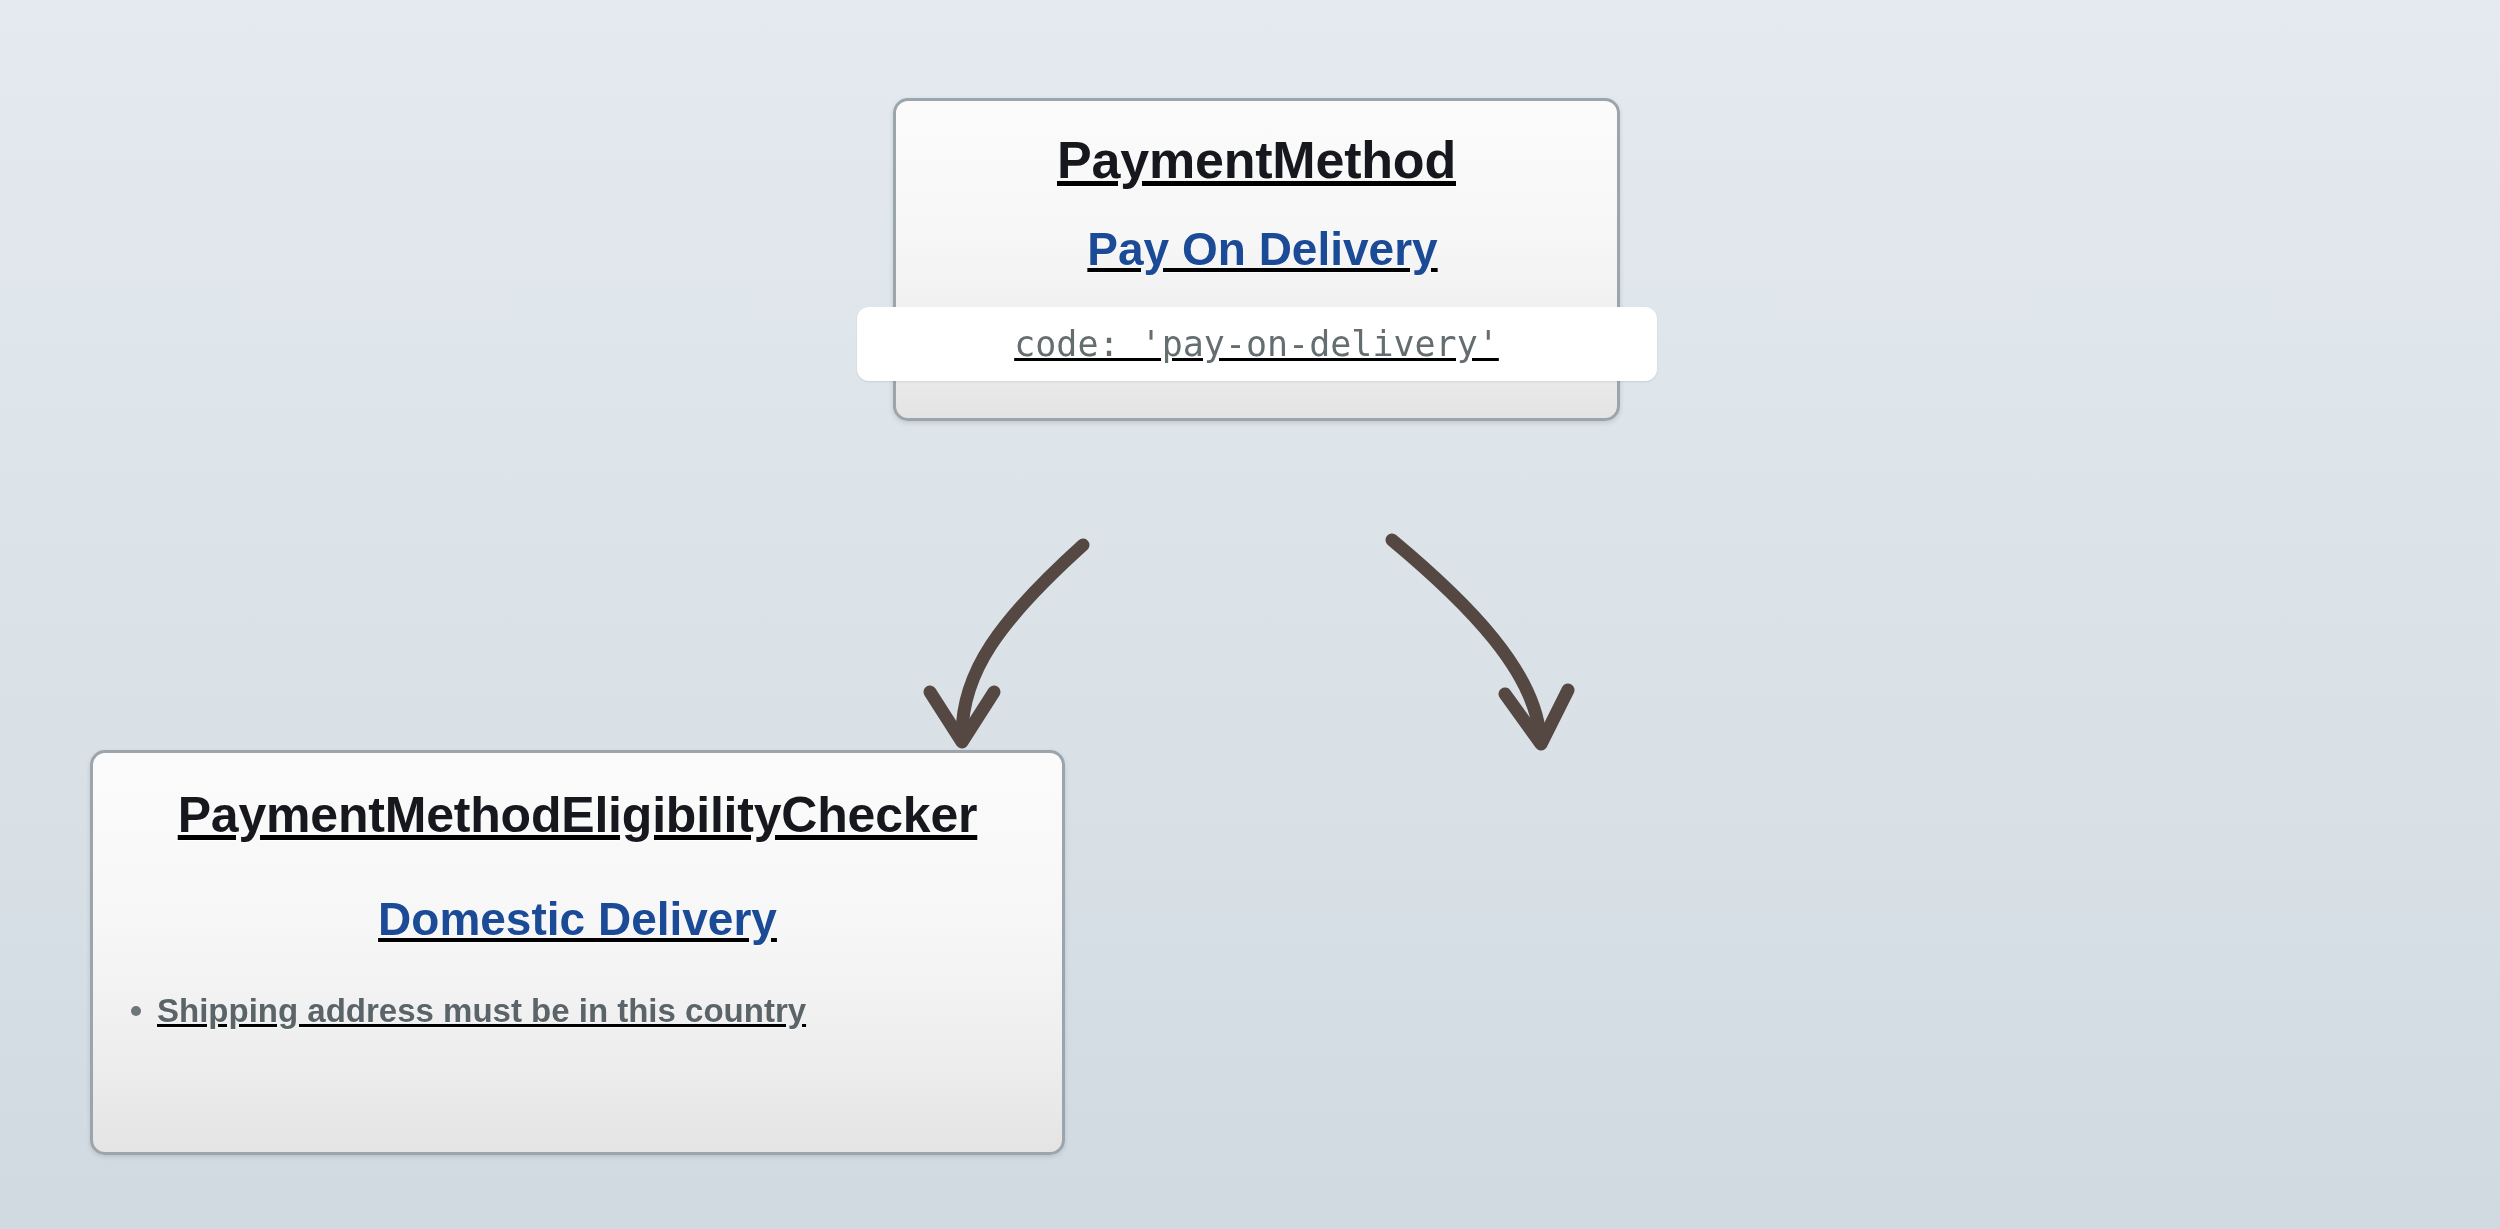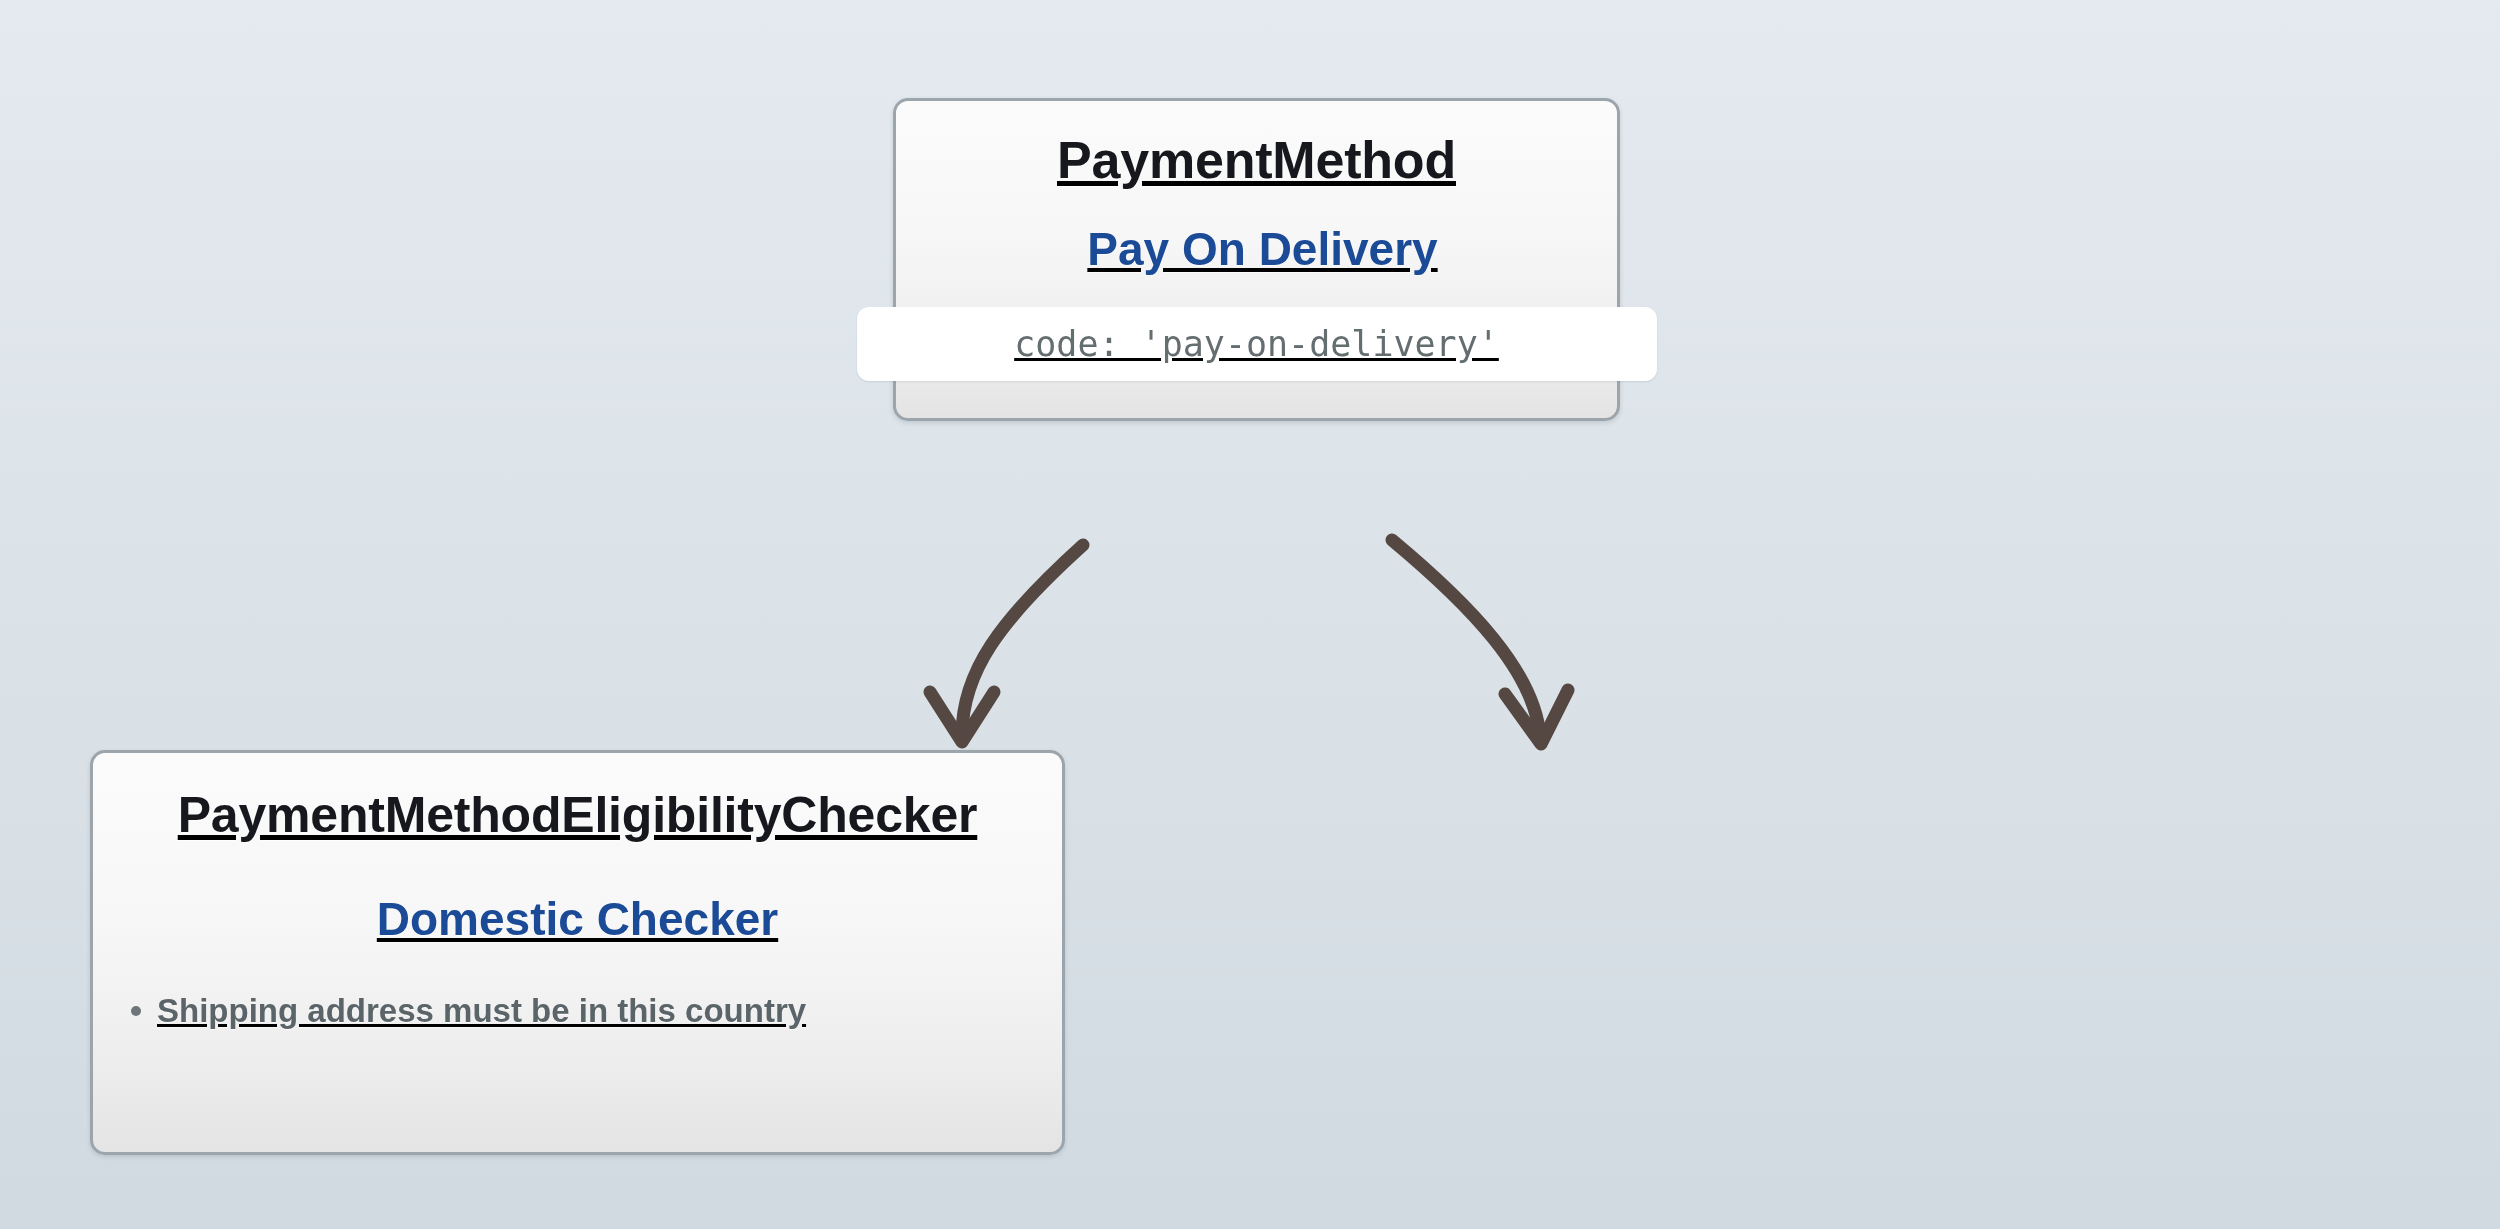--- a/index.html
+++ b/index.html
@@ -134,20 +134,20 @@
   </svg>
 
   <div class="node" id="node-payment-method">
     <div class="node-title">PaymentMethod</div>
     <div class="node-subtitle">Pay On Delivery</div>
     <div class="code-chip">code: 'pay-on-delivery'</div>
   </div>
 
   <div class="node" id="node-eligibility-checker">
     <div class="node-title">PaymentMethodEligibilityChecker</div>
-    <div class="node-subtitle">Domestic Checker</div>
+    <div class="node-subtitle">Domestic Delivery</div>
     <ul class="bullet-list">
       <li class="bullet-item">Shipping address must be in this country</li>
     </ul>
   </div>
 
 
 </div>
 
 </body></html>

